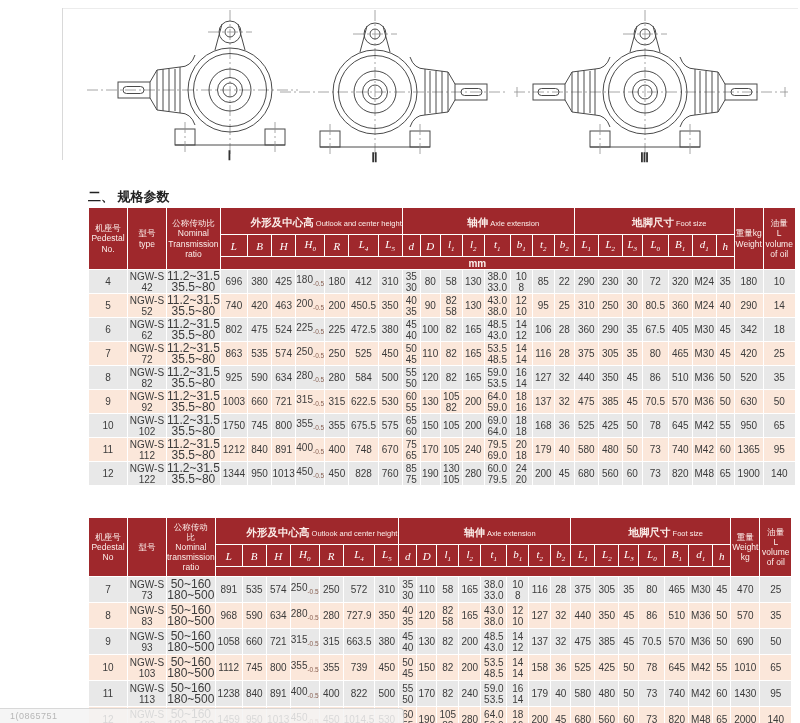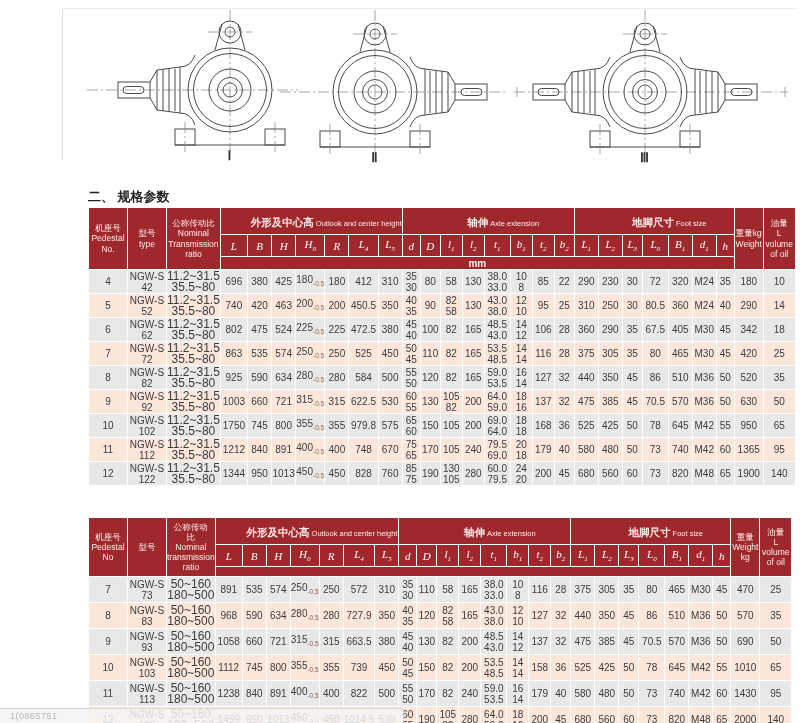--- a/index.html
+++ b/index.html
@@ -519,21 +519,21 @@
         </td>
         <td class="stk ratio">
           <div>11.2~31.5</div>
           <div>35.5~80</div>
         </td>
         <td>1750</td>
         <td>745</td>
         <td>800</td>
         <td>355<sub class="hsub">-0.5</sub></td>
         <td>355</td>
-        <td>979.8</td>
+        <td>675.5</td>
         <td>575</td>
         <td class="stk">
           <div>65</div>
           <div>60</div>
         </td>
         <td>150</td>
         <td>105</td>
         <td>200</td>
         <td class="stk">
           <div>69.0</div>

